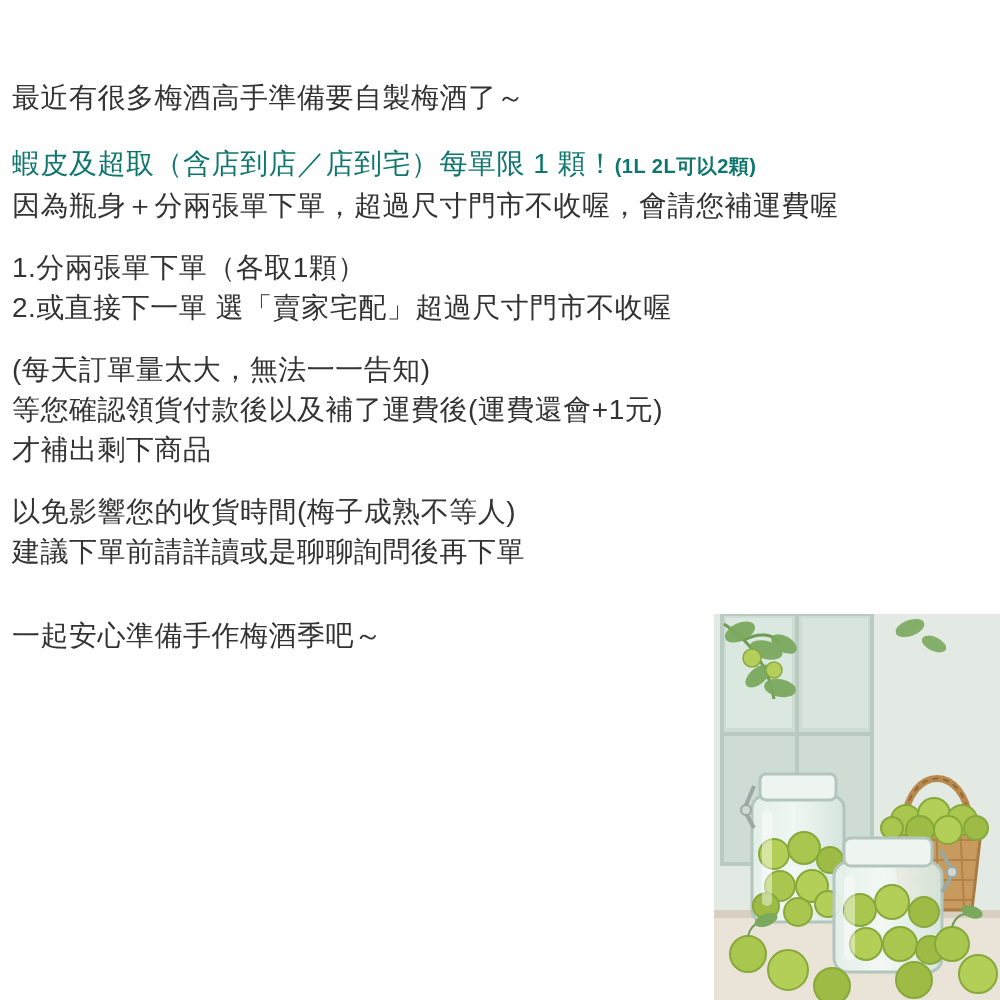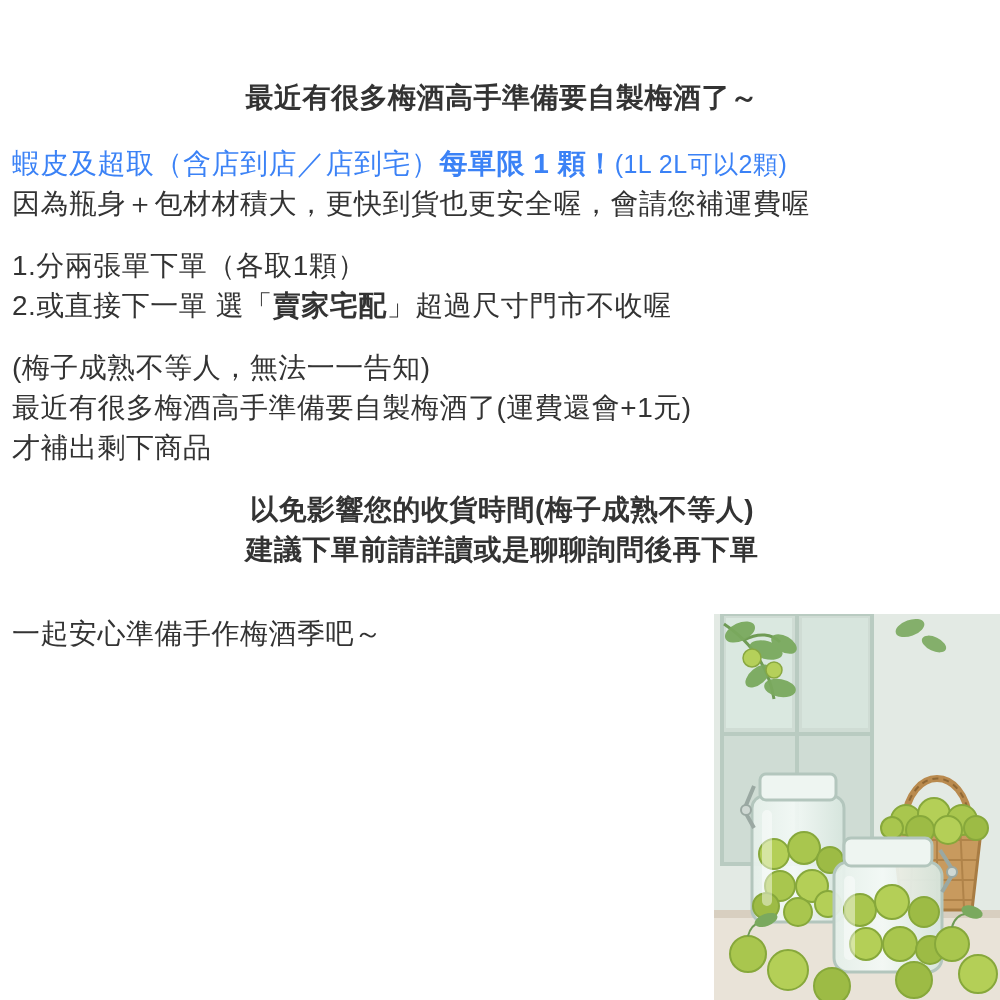--- a/index.html
+++ b/index.html
@@ -31,30 +31,30 @@
 
   .line {
     font-size: 28px;
     line-height: 40px;
     white-space: nowrap;
     letter-spacing: 0.5px;
     color: #333333;
   }
 
   .bold {
+    font-weight: normal;
+  }
+
+  .red {
+    color: #0f766e;
+  }
+
+  .small {
+    font-size: 20px;
     font-weight: bold;
-    text-align: center;
-  }
-
-  .red {
-    color: #3b82f6;
-  }
-
-  .small {
-    font-size: 25px;
   }
 
   .gap-sm {
     height: 22px;
   }
   .gap-md {
     height: 26px;
   }
   .gap-lg {
     height: 44px;
@@ -82,33 +82,33 @@
 
     <div class="line bold">最近有很多梅酒高手準備要自製梅酒了～</div>
 
     <div class="gap-md"></div>
 
 
     <div class="line">
       <span class="red">蝦皮及超取（含店到店／店到宅）</span><span class="red bold">每單限 1 顆！</span><span class="red small">(1L 2L可以2顆)</span>
     </div>
 
-    <div class="line">因為瓶身＋包材材積大，更快到貨也更安全喔，會請您補運費喔</div>
+    <div class="line">因為瓶身＋分兩張單下單，超過尺寸門市不收喔，會請您補運費喔</div>
 
     <div class="gap-sm"></div>
 
     <div class="line">1.分兩張單下單（各取1顆）</div>
     <div class="line">
       <span>2.或直接下一單 選「</span><span class="bold">賣家宅配</span><span>」超過尺寸門市不收喔</span>
     </div>
 
     <div class="gap-sm"></div>
 
-    <div class="line">(梅子成熟不等人，無法一一告知)</div>
-    <div class="line">最近有很多梅酒高手準備要自製梅酒了(運費還會+1元)</div>
+    <div class="line">(每天訂單量太大，無法一一告知)</div>
+    <div class="line">等您確認領貨付款後以及補了運費後(運費還會+1元)</div>
     <div class="line">才補出剩下商品</div>
 
     <div class="gap-sm"></div>
 
     <div class="line bold">以免影響您的收貨時間(梅子成熟不等人)</div>
     <div class="line bold">建議下單前請詳讀或是聊聊詢問後再下單</div>
 
     <div class="gap-lg"></div>
 
     <div class="line">一起安心準備手作梅酒季吧～</div>

